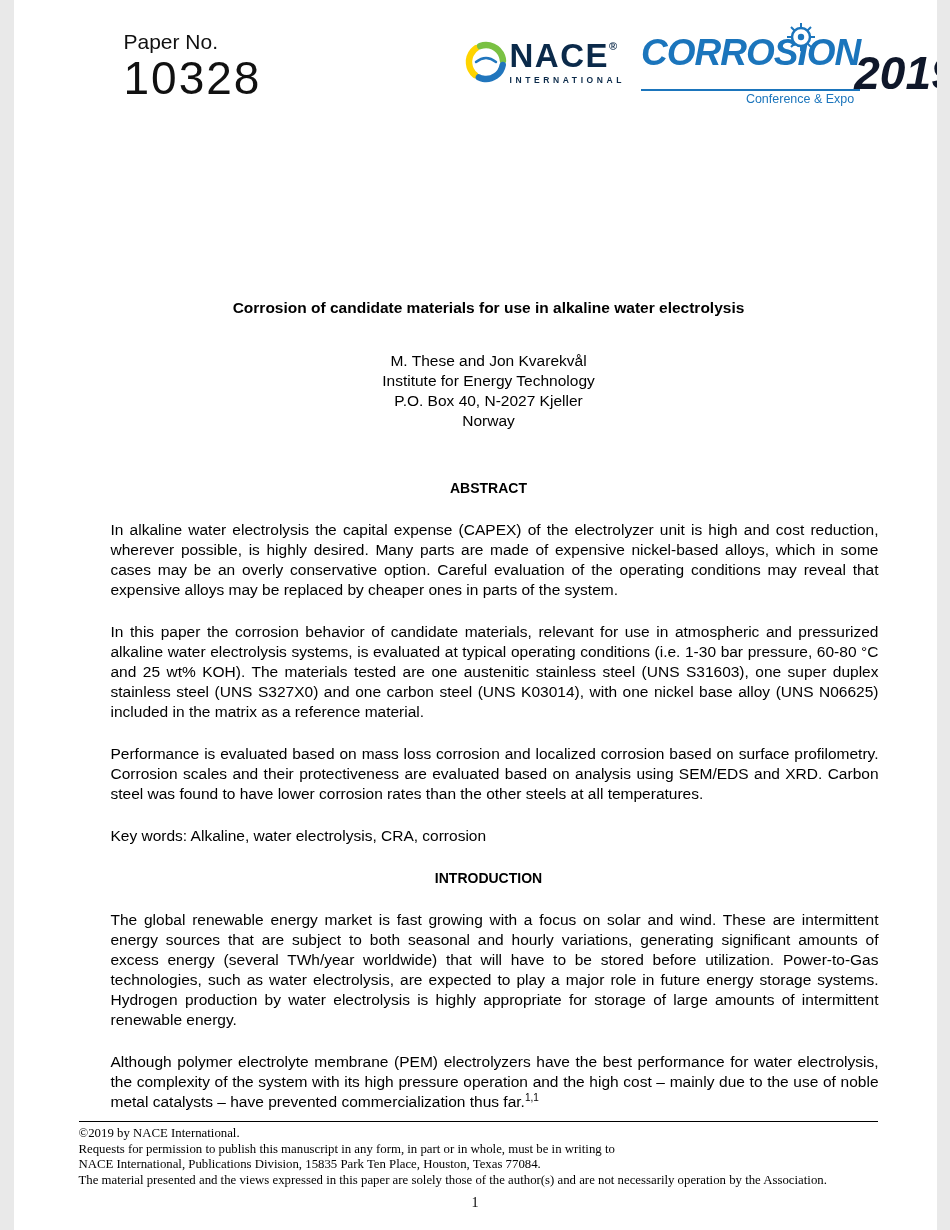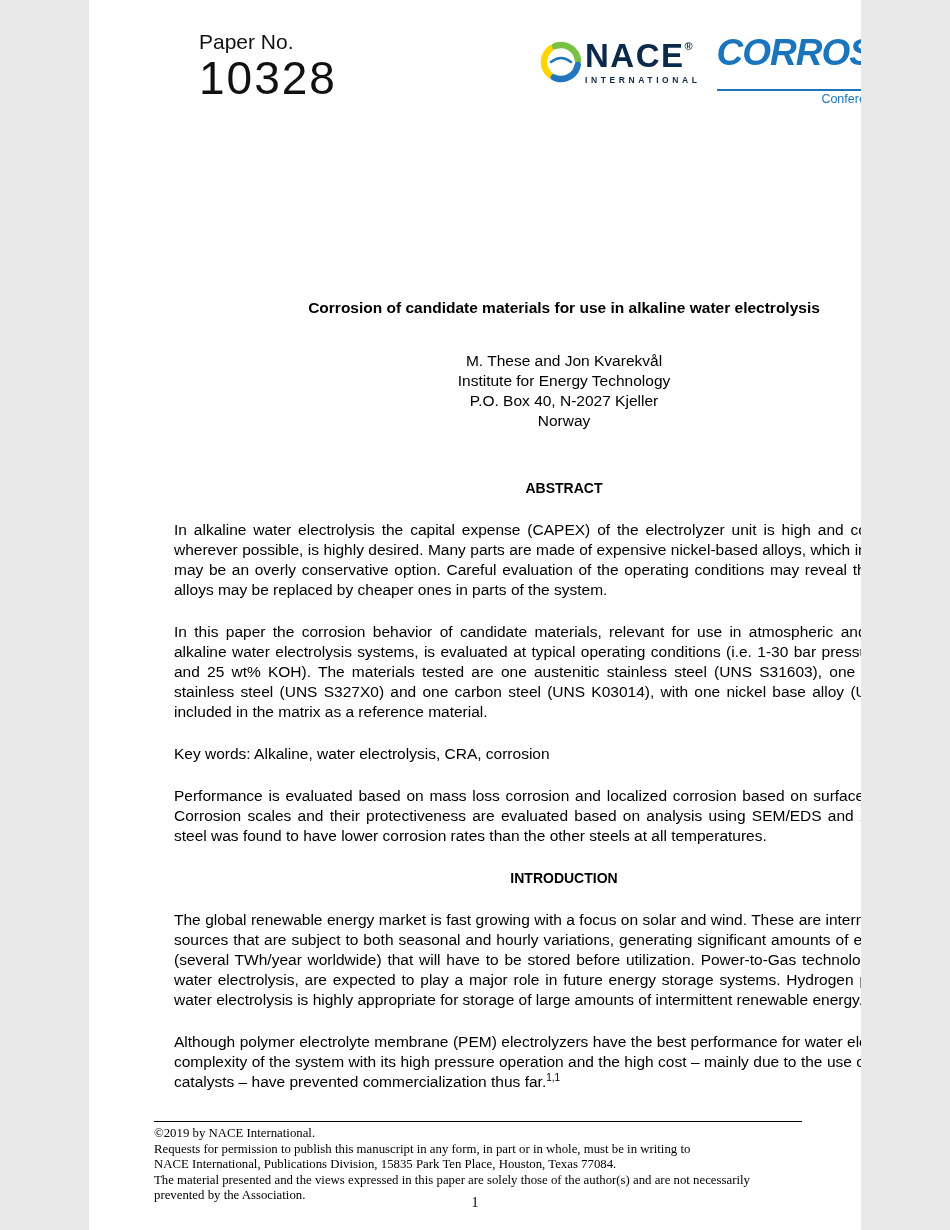--- a/index.html
+++ b/index.html
@@ -1,19 +1,19 @@
 <!DOCTYPE html>
 <html><head>
 <meta charset="utf-8">
 <style>
   * { margin: 0; padding: 0; box-sizing: border-box; }
   html, body { background: #e9e9e9; }
   .page {
     position: relative;
-    width: 772px;
+    width: 923px;
     height: 1230px;
     margin: 0 auto;
     background: #ffffff;
     font-family: "Liberation Sans", sans-serif;
     color: #000;
     overflow: hidden;
   }
 
   
   .header { position: absolute; top: 28px; left: 0; right: 0; height: 100px; }
@@ -34,21 +34,21 @@
   .corr-name { font-size: 37px; font-weight: bold; font-style: italic; color: #1b75bc; letter-spacing: -1px; line-height: 1; }
   .corr-sub { font-size: 12.5px; color: #1b75bc; text-align: right; margin-top: 18px; padding-right: 6px; border-top: 2px solid #1b75bc; padding-top: 1px; }
   .corr-year { font-size: 46px; font-weight: bold; font-style: italic; color: #0f172a; line-height: 1; margin-left: -6px; margin-top: 16px; }
   .compass { position: absolute; left: 144px; top: -11px; }
 
   
   .main { position: absolute; top: 0; left: 85px; width: 780px; font-size: 15.5px; line-height: 20px; }
   .title { margin-top: 298px; text-align: center; font-weight: bold; font-size: 15.5px; }
   .authors { margin-top: 33px; text-align: center; }
   .section-heading { margin-top: 47px; text-align: center; font-weight: bold; font-size: 14px; }
-  .para { margin-top: 22px; text-align: justify; }
+  .para { margin-top: 22px; text-align: justify; margin-left: 12px; }
   .keywords { margin-top: 22px; text-align: left; }
   .para sup { font-size: 10px; line-height: 0; }
 
   
   .footer {
     position: absolute;
     left: 65px;
     right: 59px;
     top: 1121px;
     border-top: 1px solid #000;
@@ -121,30 +121,30 @@
     <div class="authors">
       <div>M. These and Jon Kvarekvål</div>
       <div>Institute for Energy Technology</div>
       <div>P.O. Box 40, N-2027 Kjeller</div>
       <div>Norway</div>
     </div>
 
     <h2 class="section-heading">ABSTRACT</h2>
     <p class="para">In alkaline water electrolysis the capital expense (CAPEX) of the electrolyzer unit is high and cost reduction, wherever possible, is highly desired. Many parts are made of expensive nickel-based alloys, which in some cases may be an overly conservative option. Careful evaluation of the operating conditions may reveal that expensive alloys may be replaced by cheaper ones in parts of the system.</p>
     <p class="para">In this paper the corrosion behavior of candidate materials, relevant for use in atmospheric and pressurized alkaline water electrolysis systems, is evaluated at typical operating conditions (i.e. 1-30 bar pressure, 60-80 °C and 25 wt% KOH). The materials tested are one austenitic stainless steel (UNS S31603), one super duplex stainless steel (UNS S327X0) and one carbon steel (UNS K03014), with one nickel base alloy (UNS N06625) included in the matrix as a reference material.</p>
+    <p class="para">Performance is evaluated based on mass loss corrosion and localized corrosion based on surface profilometry. Corrosion scales and their protectiveness are evaluated based on analysis using SEM/EDS and XRD. Carbon steel was found to have lower corrosion rates than the other steels at all temperatures.</p>
     <p class="para keywords">Key words: Alkaline, water electrolysis, CRA, corrosion</p>
-    <p class="para">Performance is evaluated based on mass loss corrosion and localized corrosion based on surface profilometry. Corrosion scales and their protectiveness are evaluated based on analysis using SEM/EDS and XRD. Carbon steel was found to have lower corrosion rates than the other steels at all temperatures.</p>
 
     <h2 class="section-heading" style="margin-top:22px;">INTRODUCTION</h2>
     <p class="para">The global renewable energy market is fast growing with a focus on solar and wind. These are intermittent energy sources that are subject to both seasonal and hourly variations, generating significant amounts of excess energy (several TWh/year worldwide) that will have to be stored before utilization. Power-to-Gas technologies, such as water electrolysis, are expected to play a major role in future energy storage systems. Hydrogen production by water electrolysis is highly appropriate for storage of large amounts of intermittent renewable energy.</p>
     <p class="para"><span>Although polymer electrolyte membrane (PEM) electrolyzers have the best performance for water electrolysis, the complexity of the system with its high pressure operation and the high cost – mainly due to the use of noble metal catalysts – have prevented commercialization thus far.</span><sup>1,1</sup></p>
   </main>
 
   <footer class="footer">
     <div>©2019 by NACE International.</div>
     <div>Requests for permission to publish this manuscript in any form, in part or in whole, must be in writing to</div>
     <div>NACE International, Publications Division, 15835 Park Ten Place, Houston, Texas 77084.</div>
-    <div>The material presented and the views expressed in this paper are solely those of the author(s) and are not necessarily prevented by the Association.</div>
+    <div>The material presented and the views expressed in this paper are solely those of the author(s) and are not necessarily operation by the Association.</div>
   </footer>
 
   <div class="page-number">1</div>
 
 </div>
 
 </body></html>

